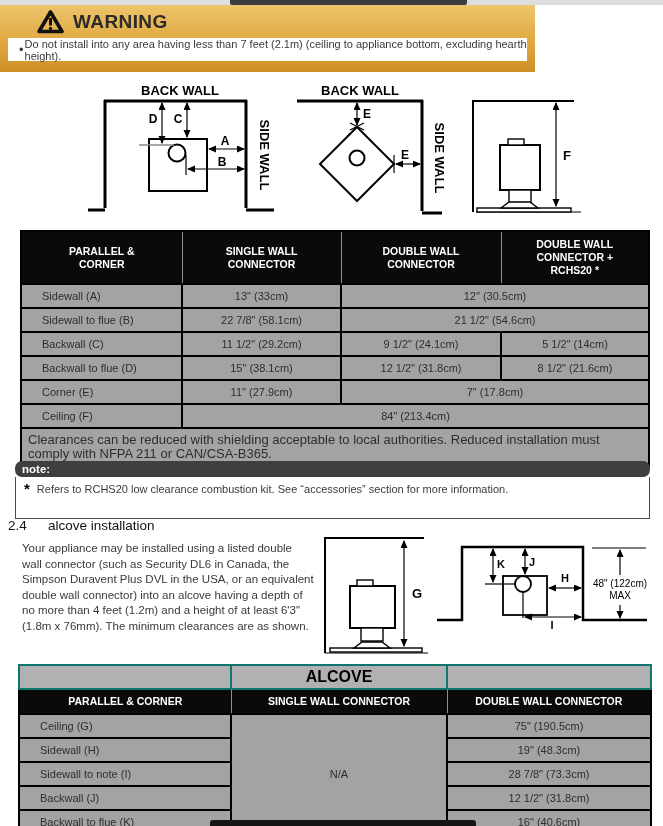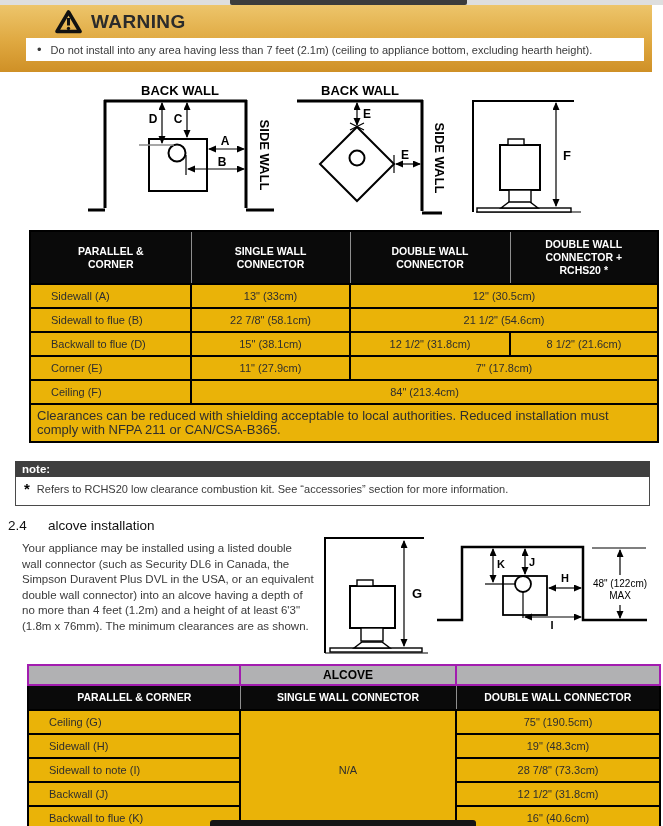--- a/index.html
+++ b/index.html
@@ -7,75 +7,74 @@
     position:relative; width:663px; height:826px; overflow:hidden;
     background:#ffffff; font-family:"Liberation Sans", sans-serif; color:#1c1c1c;
   }
   
   .top-strip { position:absolute; left:0; top:0; width:663px; height:5px; background:#dedede; }
   .top-partial-bar { position:absolute; left:230px; top:0; width:237px; height:5px; background:#3c3c3c; border-radius:0 0 2px 2px; }
   .bottom-partial-bar { position:absolute; left:210px; top:820px; width:266px; height:8px; background:#151515; border-radius:3px 3px 0 0; }
 
   
   .warning {
-    position:absolute; left:0; top:5px; width:652px; height:67px;
+    position:absolute; left:0; top:5px; width:535px; height:67px;
     background:linear-gradient(180deg,#edc56b 0%, #dfa840 55%, #cf9026 100%);
     box-sizing:border-box;
-    padding-left:18px;
   }
   .warning-head { height:33px; display:flex; align-items:center; padding-left:37px; }
   .warning-title { font-size:19px; font-weight:bold; color:#2b2b2b; letter-spacing:.4px; margin-left:9px; }
   .warning-body {
     margin:0 8px; height:23px; background:#ffffff; display:flex; align-items:center;
     font-size:11px; color:#3a3a3a;
   }
   .warning-bullet { margin-left:11px; font-size:13px; line-height:0; }
-  .warning-text { margin-left:9px;text-align:right; }
+  .warning-text { margin-left:1px; }
 
   
   svg text { font-family:"Liberation Sans", sans-serif; }
   .dlab    { font-size:12px; font-weight:bold; fill:#000; }
   .dlab-lg { font-size:13px; font-weight:bold; fill:#000; }
   .dlab-sm { font-size:11px; font-weight:bold; fill:#000; }
   .ann     { font-size:10px; fill:#000; }
   .wall  { stroke:#000; stroke-width:3;   fill:none; }
   .wall2 { stroke:#000; stroke-width:2;   fill:none; }
   .box   { stroke:#000; stroke-width:2;   fill:#fff; }
   .thin  { stroke:#000; stroke-width:1.4; fill:#fff; }
   .tick  { stroke:#000; stroke-width:1.2; fill:none; }
   .gray  { stroke:#8a8a8a; stroke-width:1.3; fill:none; }
   .arr   { stroke:#000; stroke-width:1.2; }
   .abs { position:absolute; }
 
   
-  table { border-collapse:collapse; table-layout:fixed; background:#eab308;margin-left:9px; }
+  table { border-collapse:collapse; table-layout:fixed; background:#a3a3a3; }
   .main-table  { position:absolute; left:20px; top:230px; width:628px; border:2px solid #000; }
   .alcove-table{ position:absolute; left:18px; top:664px; width:632px; border:2px solid #000; }
   th {
     background:#0a0a0a; color:#fff; font-size:10.5px; font-weight:bold; line-height:13px;
     border:1px solid #8f8f8f; border-top:2px solid #000; border-bottom:2px solid #000;
     vertical-align:middle; text-align:center;
   }
   .main-table th { padding:6px 28px; }
   .alcove-table th { padding:5px 4px; }
   td { border:2px solid #000; font-size:11px; color:#2e2e2e; }
   td.lbl { text-align:left;  padding:3px 20px; height:16px; }
   td.val { text-align:center; padding:3px 6px; height:16px; }
   td.foot { padding:4px 6px; line-height:14px; font-size:13px; }
   .alc-title {
-    background:#b1b1b3; color:#000; font-weight:bold; font-size:12px; text-align:center;
-    padding:2px 4px; border:2px solid #a21caf; height:14px;
+    background:#b1b1b3; color:#000; font-weight:bold; font-size:16px; text-align:center;
+    padding:2px 4px; border:2px solid #0f766e; height:14px;
   }
   td.na { text-align:center; vertical-align:middle; font-size:11px; }
 
   
   .note { position:absolute; left:15px; top:461px; width:635px; box-sizing:border-box; }
-  .note-bar { background:#3f3f3f; color:#fff; font-size:11.5px; font-weight:bold; padding:2px 7px; }
+  .note-bar { background:#3f3f3f; color:#fff; font-size:11.5px; font-weight:bold; padding:2px 7px;border-radius:7px; }
   .note-body {
-    border:1px solid #4a4a4a; border-top:none; padding:3px 8px 8px 8px;
+    border:1px solid #4a4a4a; border-top:none; padding:3px 8px 21px 8px;
     font-size:11px; color:#3a3a3a; background:#fff;
   }
   .note-ast { font-size:15px; font-weight:bold; color:#000; vertical-align:-1px; margin-right:7px; }
 
   
   .section-head { position:absolute; left:8px; top:518px; display:flex; font-size:13.5px; font-weight:normal; color:#111; }
   .section-num { width:40px; }
   .section-body {
     position:absolute; left:22px; top:541px; width:292px;
     font-size:11.5px; line-height:15.5px; color:#3a3a3a;
@@ -182,20 +181,26 @@
     </tr>
     <tr>
       <td class="lbl">Sidewall (A)</td>
       <td class="val">13" (33cm)</td>
       <td class="val" colspan="2">12" (30.5cm)</td>
     </tr>
     <tr>
       <td class="lbl">Sidewall to flue (B)</td>
       <td class="val">22 7/8" (58.1cm)</td>
       <td class="val" colspan="2">21 1/2" (54.6cm)</td>
+    </tr>
+    <tr>
+      <td class="lbl">Backwall (C)</td>
+      <td class="val">11 1/2" (29.2cm)</td>
+      <td class="val">9 1/2" (24.1cm)</td>
+      <td class="val">5 1/2" (14cm)</td>
     </tr>
     <tr>
       <td class="lbl">Backwall to flue (D)</td>
       <td class="val">15" (38.1cm)</td>
       <td class="val">12 1/2" (31.8cm)</td>
       <td class="val">8 1/2" (21.6cm)</td>
     </tr>
     <tr>
       <td class="lbl">Corner (E)</td>
       <td class="val">11" (27.9cm)</td>

